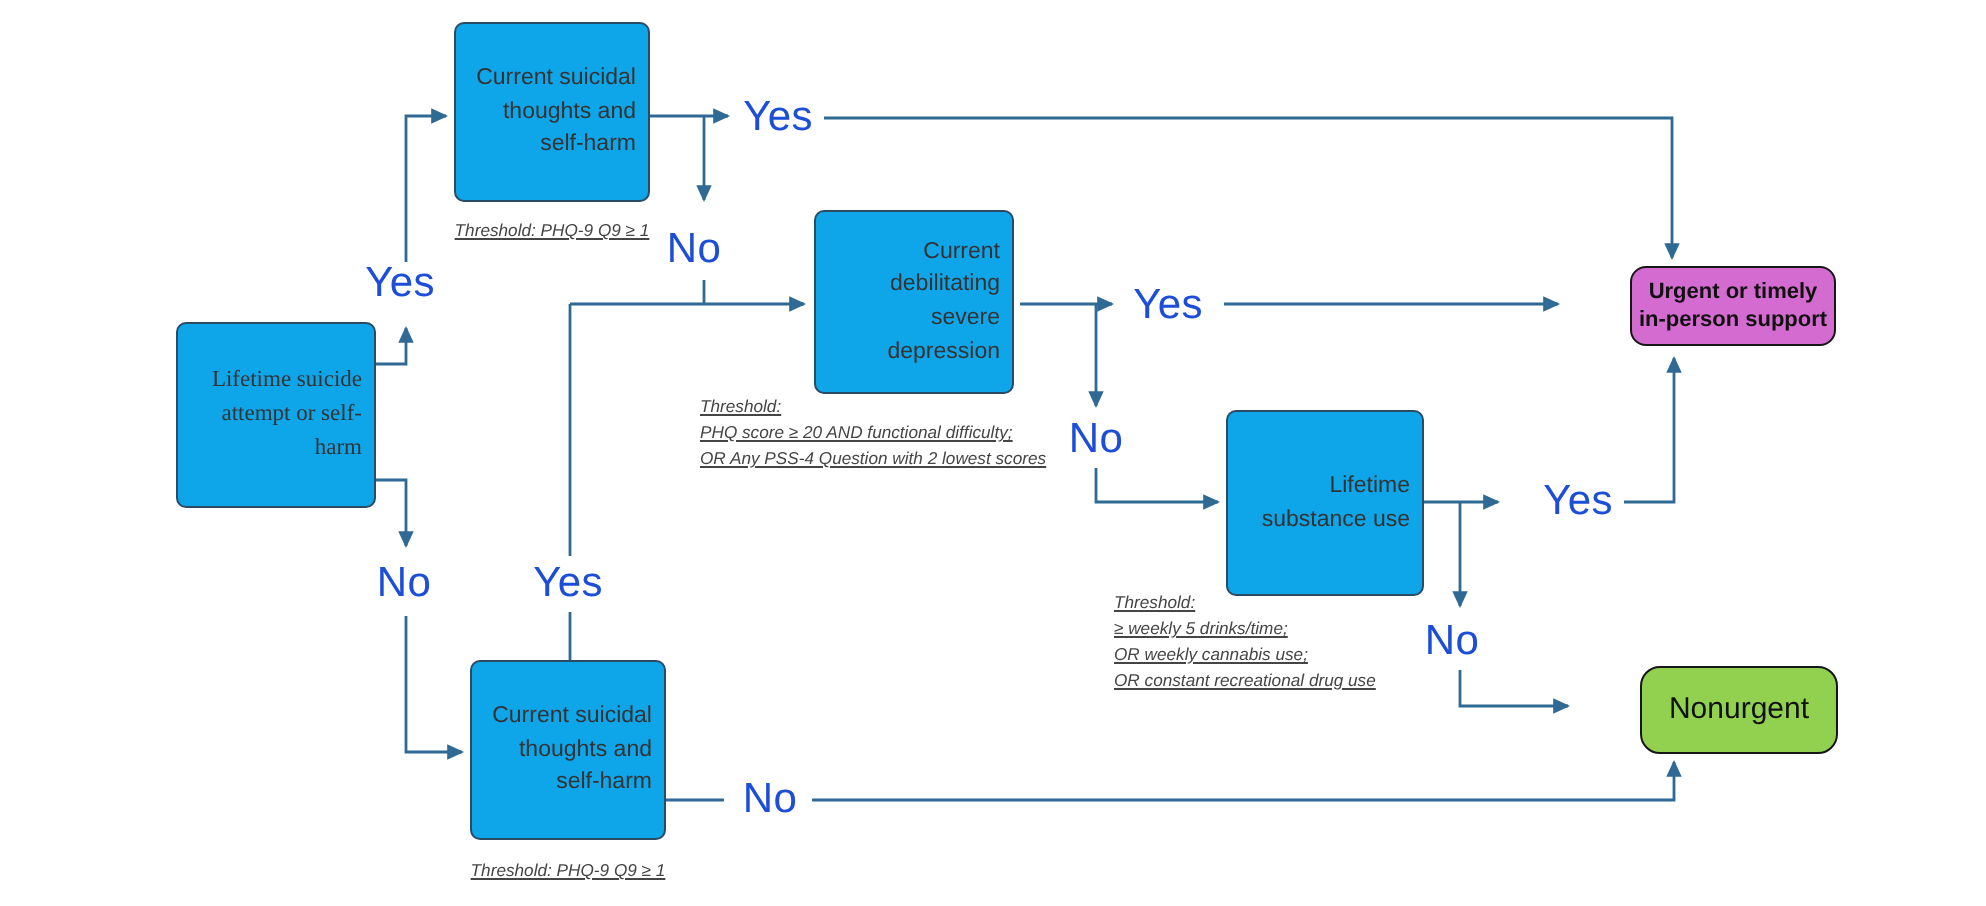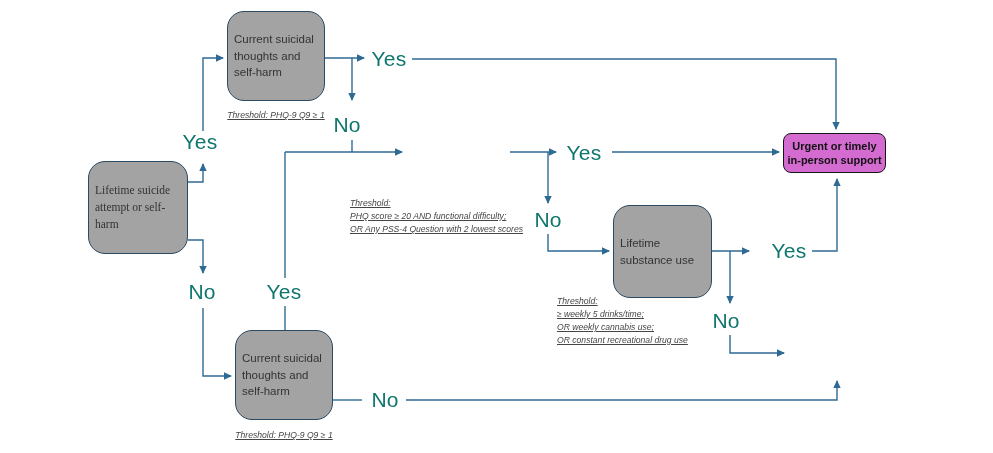--- a/index.html
+++ b/index.html
@@ -6,51 +6,52 @@
   #canvas{
     position:relative;
     width:993px;height:453px;
     background:#ffffff;
     font-family:"Liberation Sans", sans-serif;
     overflow:hidden;
   }
   #edges{position:absolute;left:0;top:0;width:993px;height:453px;}
   .node{
     position:absolute;
-    background:#a3a3a3;
+    background:#0ea5e9;
     border:1.4px solid #2b4a63;
-    border-radius:17px;
+    border-radius:5px;
     display:flex;align-items:center;justify-content:center;
-    text-align:left;
+    text-align:right;
     font-size:11.5px;line-height:1.45;color:#333333;
     box-sizing:border-box;
     padding:6px;
   }
   .outcome{
     position:absolute;
     border:1.6px solid #161616;
     display:flex;align-items:center;justify-content:center;
     text-align:center;
     color:#111111;
     box-sizing:border-box;
     line-height:1.3;
+    margin-left:32px;
   }
   .threshold{
     position:absolute;
     font-size:8.6px;font-style:italic;color:#454545;
     line-height:1.5;
     white-space:pre-line;
     text-align:left;
     text-decoration:underline;
   }
   .threshold.center{text-align:center;}
   .decision{
     position:absolute;
     width:46px;
-    font-size:21px;color:#0f766e;
+    font-size:21px;color:#1d4ed8;
     text-align:center;line-height:24px;
     letter-spacing:0.2px;
   }
 </style>
 </head>
 <body>
 
 <div id="canvas">
 
   <svg id="edges" width="993" height="453" viewBox="0 0 993 453">
@@ -93,34 +94,36 @@
       <path d="M333,400 L362,400"></path>
       <path d="M406,400 L837,400 L837,381" marker-end="url(#arr)"></path>
     </g>
   </svg>
 
   <div class="node" style="left:227px;top:11px;width:98px;height:90px;">Current suicidal thoughts and self-harm</div>
   <div class="threshold center" style="left:212px;top:109px;width:128px;">Threshold:  PHQ-9 Q9 ≥ 1</div>
 
   <div class="node" style="left:88px;top:161px;width:100px;height:93px;font-family:Liberation Serif, serif;">Lifetime suicide attempt or self-harm</div>
 
+  <div class="node" style="left:407px;top:105px;width:100px;height:92px;">Current debilitating severe depression</div>
   <div class="threshold" style="left:350px;top:197px;width:178px;">Threshold:
 PHQ score ≥ 20 AND functional difficulty;
 OR Any PSS-4 Question with 2 lowest scores</div>
 
   <div class="node" style="left:613px;top:205px;width:99px;height:93px;">Lifetime substance use</div>
   <div class="threshold" style="left:557px;top:295px;width:160px;">Threshold:
 ≥ weekly 5 drinks/time;
 OR  weekly cannabis use;
 OR  constant recreational drug use</div>
 
   <div class="node" style="left:235px;top:330px;width:98px;height:90px;">Current suicidal thoughts and self-harm</div>
   <div class="threshold center" style="left:220px;top:429px;width:128px;">Threshold:  PHQ-9 Q9 ≥ 1</div>
 
   <div class="outcome" style="left:783px;top:133px;width:103px;height:40px;background:#d46bd0;border-radius:8px;font-size:11px;font-weight:bold;padding:2px;">Urgent or timely in-person support</div>
+  <div class="outcome" style="left:788px;top:333px;width:99px;height:44px;background:#92d050;border-radius:10px;font-size:15px;">Nonurgent</div>
 
   <div class="decision" style="left:177px;top:130px;">Yes</div>
   <div class="decision" style="left:179px;top:280px;">No</div>
   <div class="decision" style="left:366px;top:47px;">Yes</div>
   <div class="decision" style="left:324px;top:113px;">No</div>
   <div class="decision" style="left:261px;top:280px;">Yes</div>
   <div class="decision" style="left:362px;top:388px;">No</div>
   <div class="decision" style="left:561px;top:141px;">Yes</div>
   <div class="decision" style="left:525px;top:208px;">No</div>
   <div class="decision" style="left:766px;top:239px;">Yes</div>

